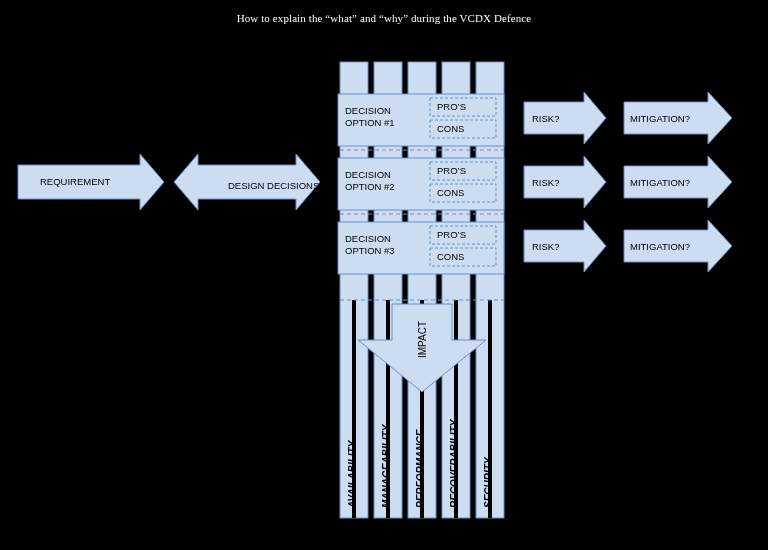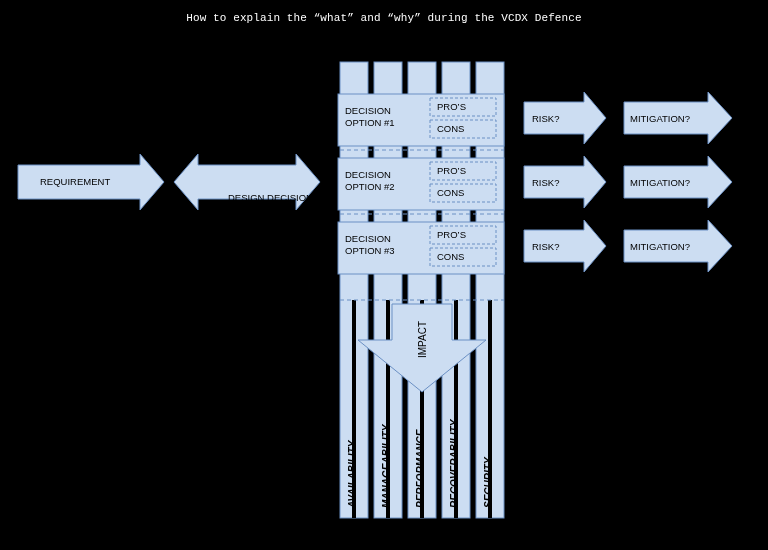--- a/index.html
+++ b/index.html
@@ -21,21 +21,21 @@
     height: 550px;
   }
   .title {
     position: absolute;
     left: 0;
     top: 12px;
     width: 768px;
     text-align: center;
     color: #ffffff;
     font-size: 11px;
-    font-family: Liberation Mono, monospace;
+    font-family: Liberation Serif, serif;
     letter-spacing: 0.1px;
   }
   
   .lbl {
     position: absolute;
     color: #000000;
     font-size: 9.5px;
     line-height: 12px;
     font-family: "Liberation Sans", sans-serif;
     white-space: pre-line;
@@ -136,21 +136,21 @@
     <path d="M 624 230 L 708 230 L 708 220 L 732 246 L 708 272 L 708 262 L 624 262 Z" fill="#ccddf2" stroke="#6b90c4" stroke-width="1"></path>
   </g>
 
   <g>
     <path d="M 392 304 L 452 304 L 452 340 L 486 340 L 422 392 L 358 340 L 392 340 Z" fill="#ccddf2" stroke="#6b90c4" stroke-width="1"></path>
   </g>
 
 </svg>
 
 <div class="lbl" style="left:40px; top:176px;">REQUIREMENT</div>
-<div class="lbl" style="left:192px; top:192px;padding-left:36px;">DESIGN DECISIONS</div>
+<div class="lbl" style="left:192px; top:180px;padding-left:36px;">DESIGN DECISIONS</div>
 
 <div class="lbl" style="left:345px; top:105px;">DECISION
 OPTION #1</div>
 <div class="lbl" style="left:437px; top:101px;">PRO’S</div>
 <div class="lbl" style="left:437px; top:123px;">CONS</div>
 
 <div class="lbl" style="left:345px; top:169px;">DECISION
 OPTION #2</div>
 <div class="lbl" style="left:437px; top:165px;">PRO’S</div>
 <div class="lbl" style="left:437px; top:187px;">CONS</div>

